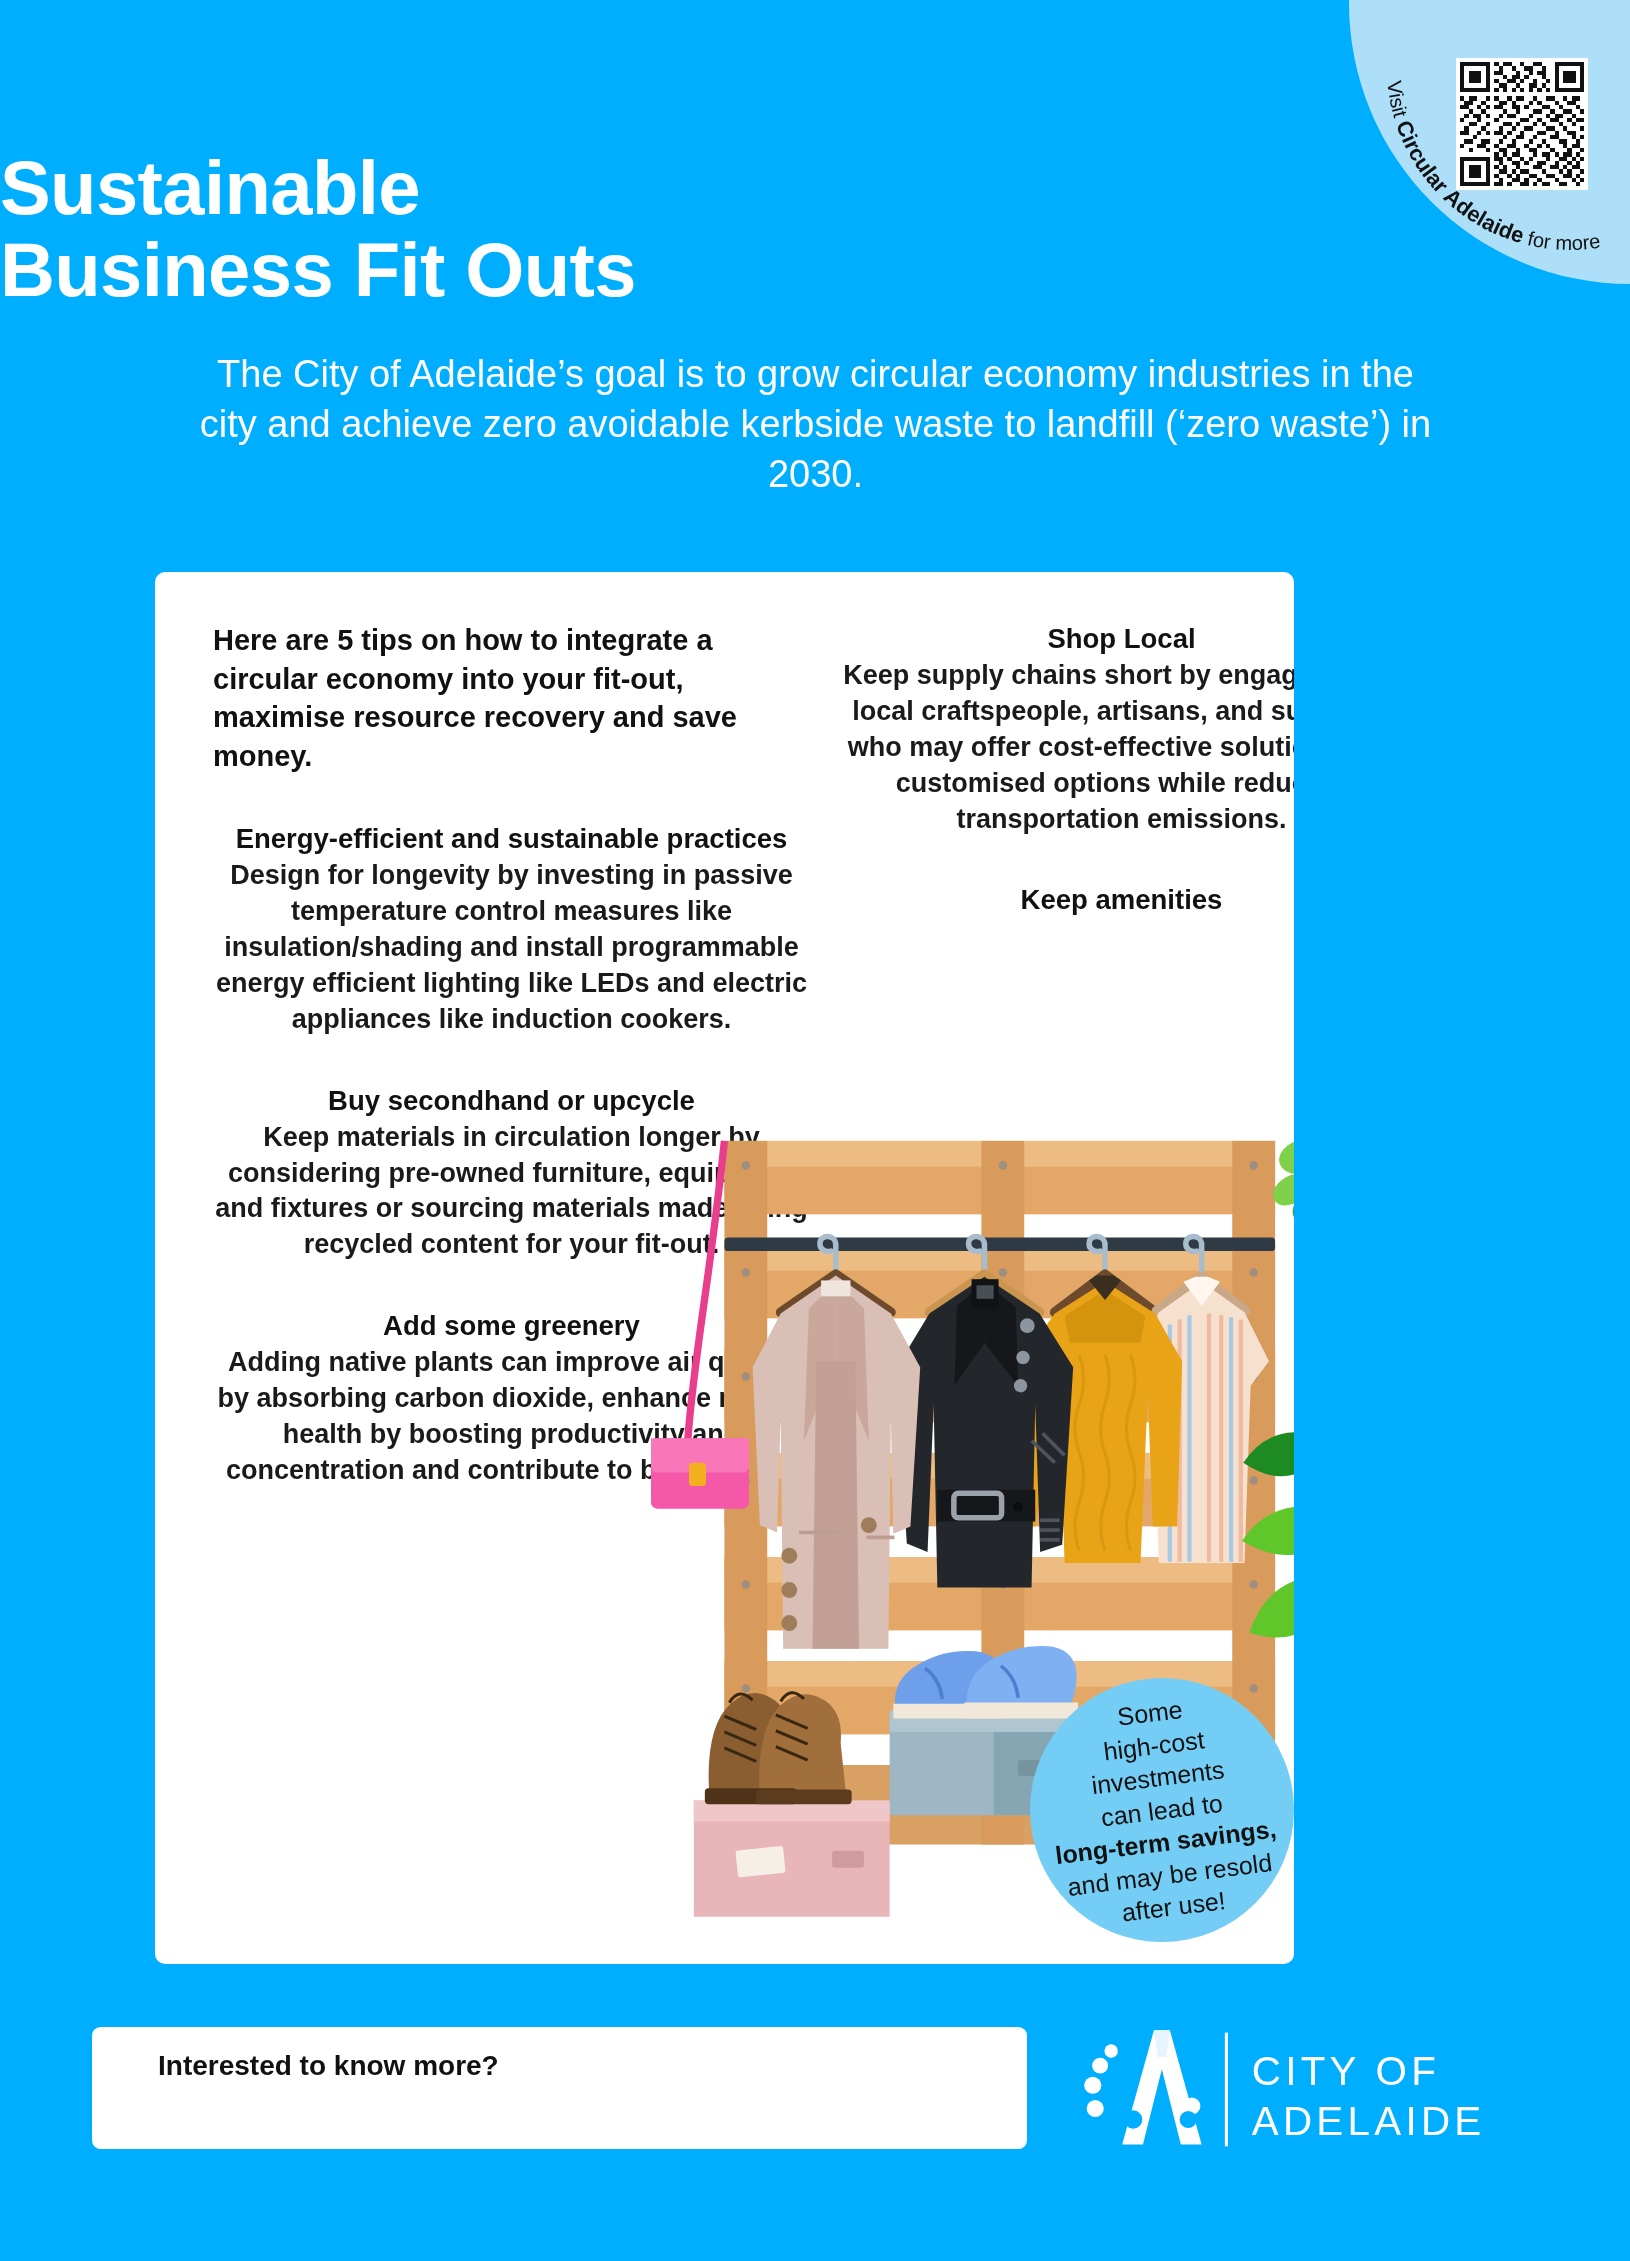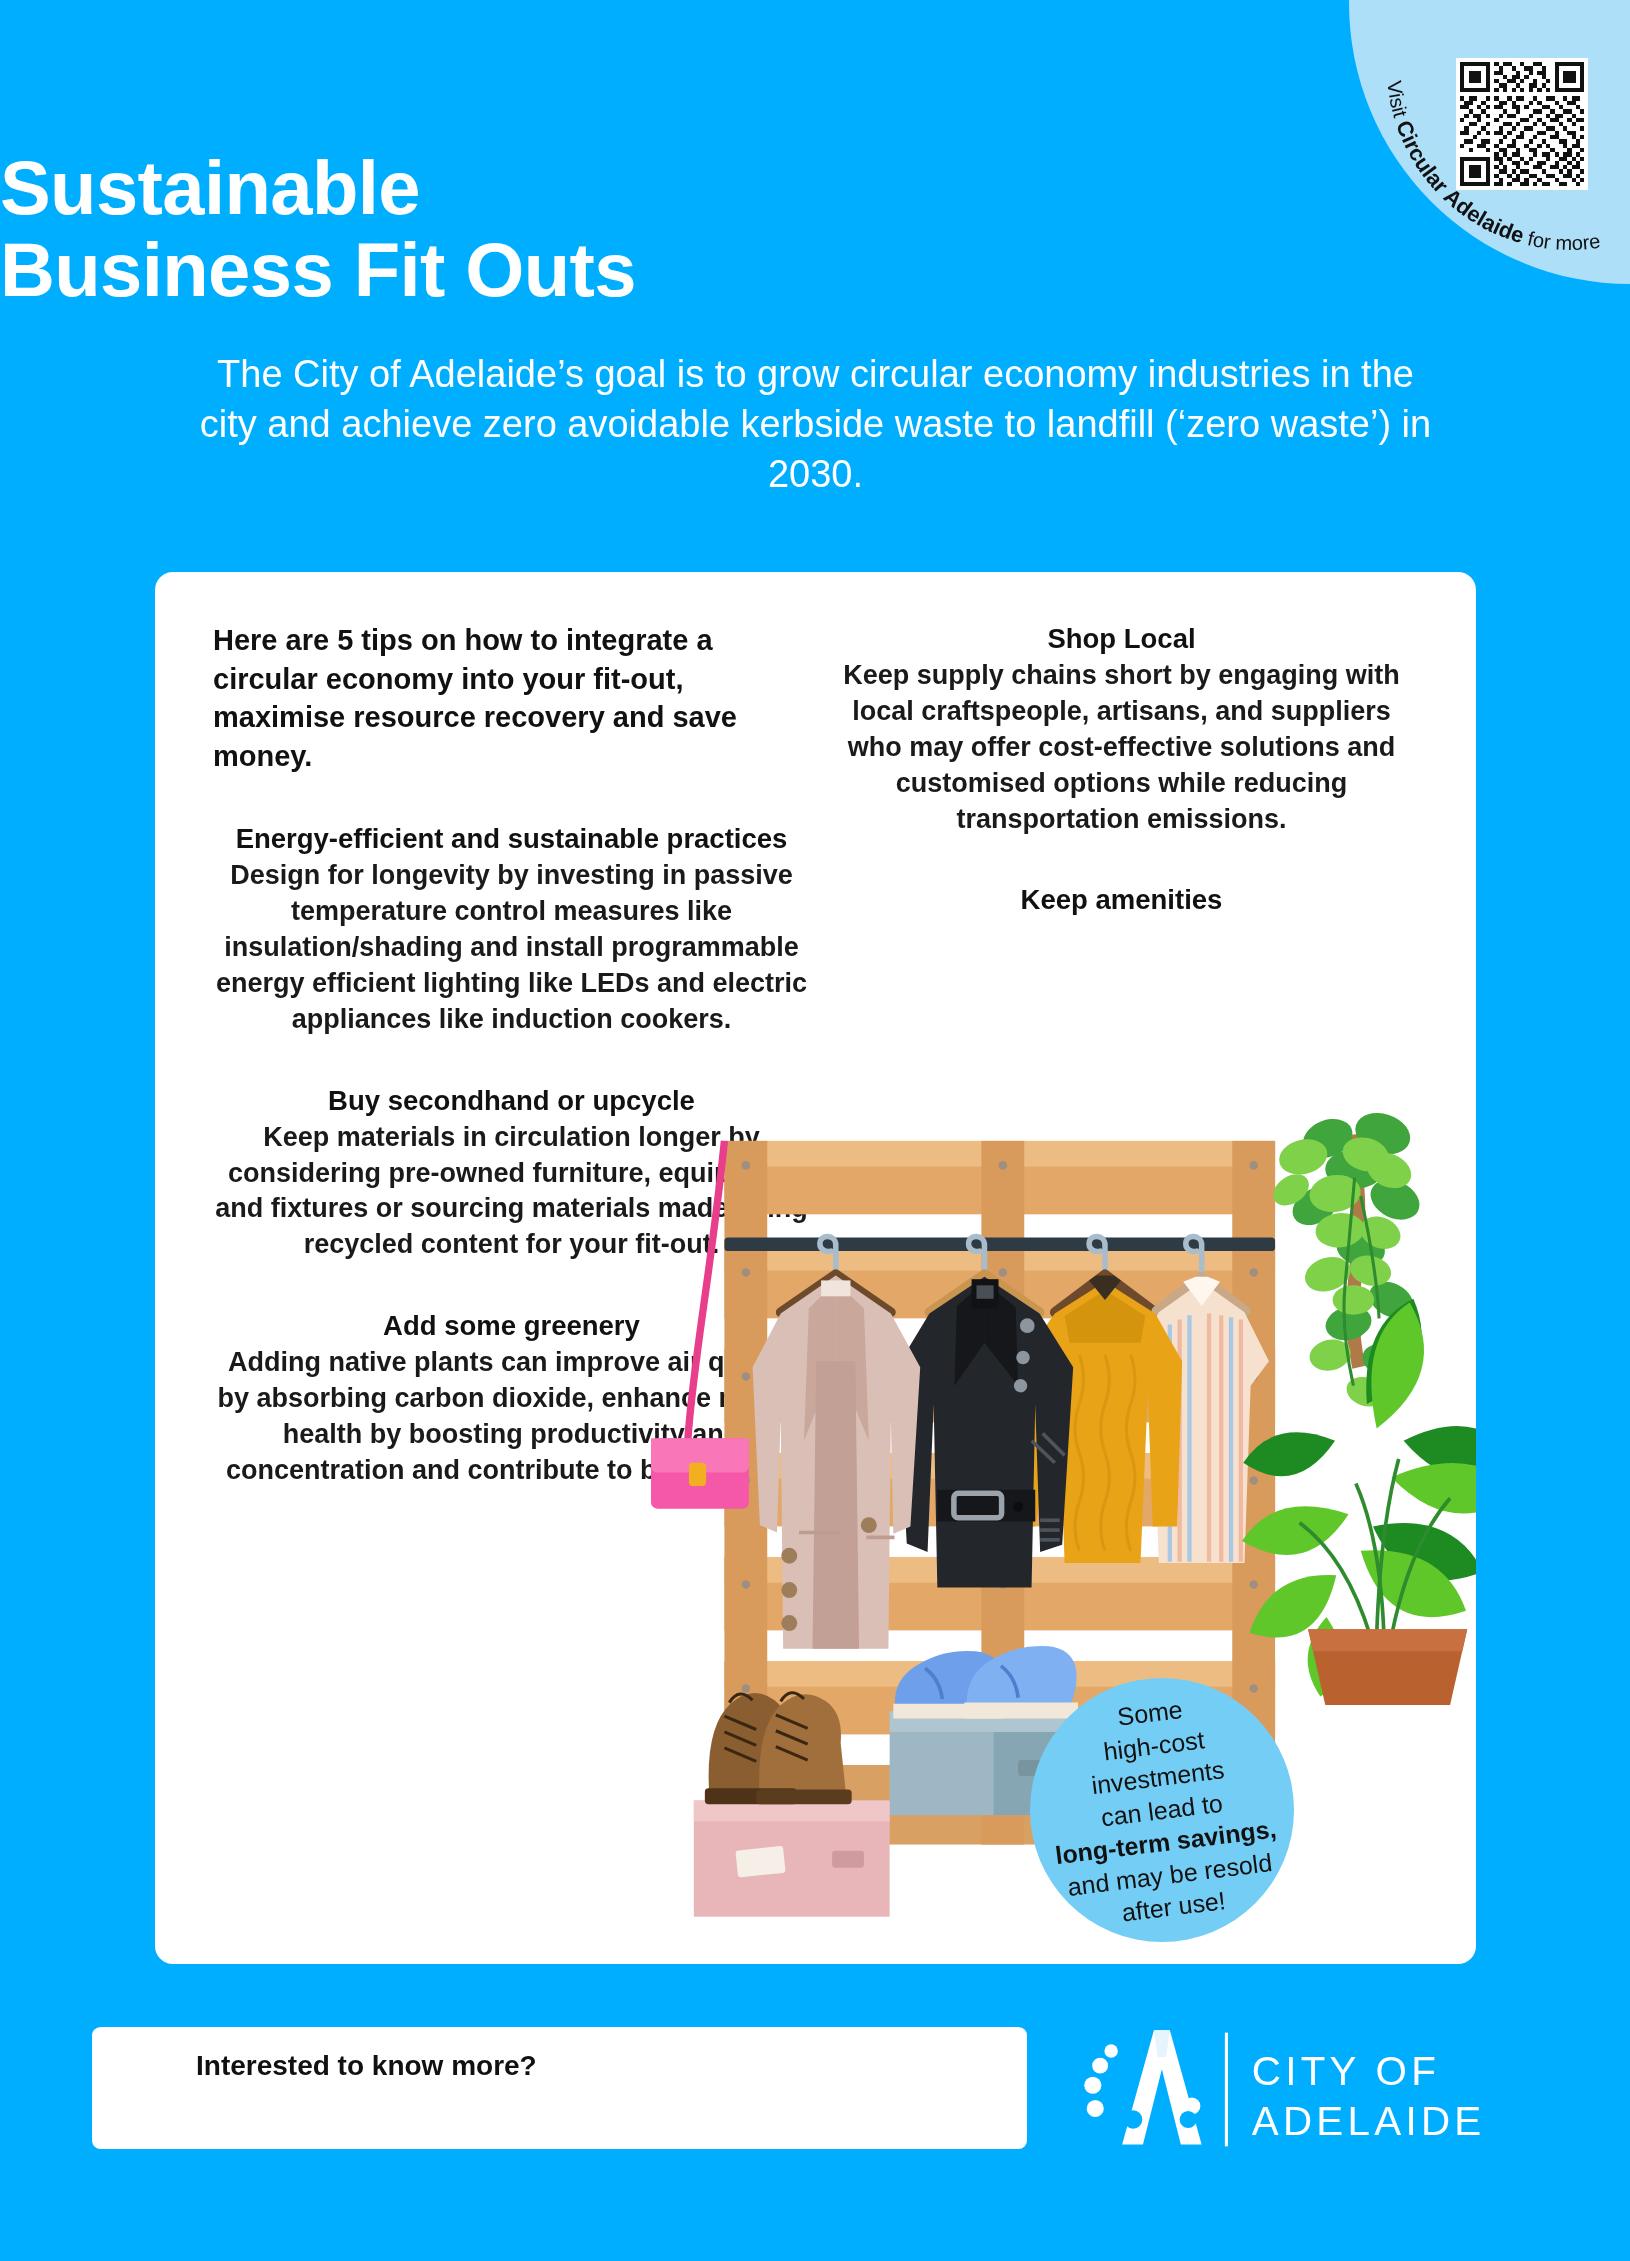--- a/index.html
+++ b/index.html
@@ -39,22 +39,22 @@
   }
   .subtitle {
     position:absolute; top:349px; left:184px; width:1263px;
     text-align:center; color:#fff;
     font-size:38px; font-weight:400; line-height:1.32;
   }
 
   
   .card {
     position:absolute; left:155px; top:572px;
-    width:1321px; height:1392px;
-    background:#fff; border-radius:18px;
+    width:1139px; height:1392px;
+    background:#fff; border-radius:10px;
     overflow:hidden;
   }
 
   .col { position:absolute; top:49px; }
   .col-left  { left:58px;  width:597px; }
   .col-right { left:673px; width:587px; }
 
   .tip-h {
     font-size:27.5px; font-weight:700; color:#111;
     line-height:1.30; margin:0 0 1.2px 0;
@@ -80,21 +80,21 @@
   }
 
   
   .footer-card {
     position:absolute; left:92px; top:2027px;
     width:935px; height:122px;
     background:#fff; border-radius:8.6px;
   }
   .footer-h {
     position:absolute; left:66px; top:23px;
-    font-size:28px; font-weight:700; color:#111;margin-left:38px;
+    font-size:28px; font-weight:700; color:#111;
   }
   .footer-line {
     position:absolute; left:66px; top:62px;
     font-size:26px; font-weight:400; color:#111;
     white-space:nowrap;
   }
   .footer-line b { font-weight:700; }
   .footer-line .gap { display:inline-block; width:26px; }
 
   

